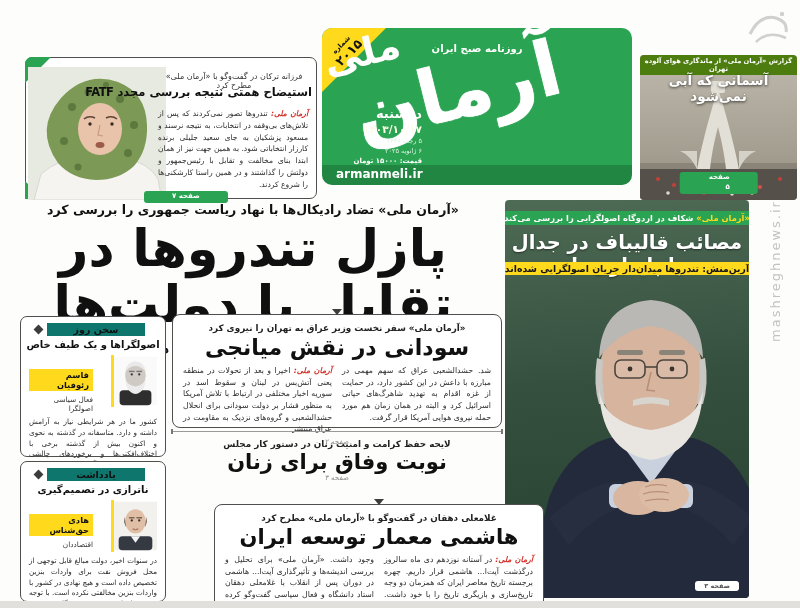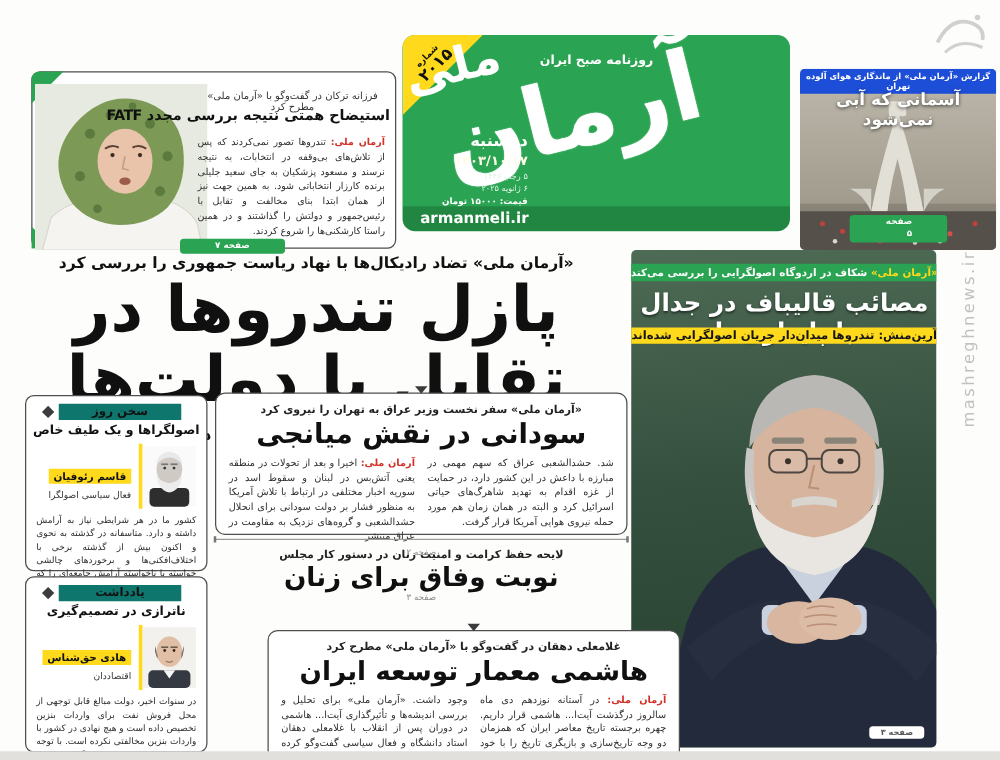--- a/index.html
+++ b/index.html
@@ -6,21 +6,21 @@
   html,body { background:#eceae7; }
   body { font-family:"DejaVu Sans", sans-serif; }
   .page { position:relative; width:800px; height:608px; background:#fdfdfc; overflow:hidden; margin:0 auto; direction:rtl; }
   .abs { position:absolute; }
 
   
   .nbox { border:1px solid #4f4f4f; border-radius:7px; background:#fff; }
   .kicker { font-weight:bold; color:#222; text-align:center; }
   .headline { font-weight:900; color:#101010; text-align:center; letter-spacing:-0.5px; }
   .bodytext { color:#2b2b2b; text-align:justify; }
-  .lead-red { color:#d23128; font-weight:bold; }
+  .lead-red { color:#d23128; font-weight:bold;font-style:italic; }
   .pageref-tiny { color:#8a8a8a; font-size:7px; text-align:center; }
   .pageref-red { color:#d23128; font-weight:bold; font-size:7.5px; }
   .badge-green { background:#2aa452; color:#fff; font-size:7px; font-weight:bold; padding:1px 28px; border-radius:3px; line-height:1.4; }
   .rule { border-top:1px solid #9a9a9a; }
   .diamond { width:7px; height:7px; background:#3c3c3c; transform:rotate(45deg); }
   .tri-down { width:0; height:0; border-left:5px solid transparent; border-right:5px solid transparent; border-top:6px solid #3c3c3c; }
 
   
   .masthead { left:322px; top:28px; width:310px; height:157px; background:#2aa452; border-radius:10px; overflow:hidden; }
   .issue-tri { position:absolute; left:0; top:0; width:64px; height:64px; background:#ffd91c; clip-path:polygon(0 0,100% 0,0 100%); }
@@ -43,21 +43,21 @@
   .fatf-corner2 { position:absolute; left:-1px; bottom:-1px; width:18px; height:18px; background:#2aa452; clip-path:polygon(0 0,0 100%,100% 100%); }
   .fatf-photo { position:absolute; left:2px; top:9px; width:138px; height:133px; }
   .fatf-kicker { position:absolute; right:8px; top:14px; width:148px; font-size:8px; font-weight:normal; color:#333; }
   .fatf-headline { position:absolute; right:4px; top:27px; width:156px; font-size:11.5px; white-space:nowrap; }
   .fatf-body { position:absolute; right:8px; top:50px; width:150px; font-size:7.6px; line-height:1.55; }
   .fatf-badge { position:absolute; left:118px; bottom:-5px; }
 
   
   .smog { left:640px; top:55px; width:157px; height:145px; border-radius:4px; overflow:hidden; }
   .smog svg { position:absolute; inset:0; }
-  .smog-kicker { position:absolute; top:0; left:0; width:100%; background:#1d4ed8; color:#fff; font-size:6.7px; font-weight:bold; text-align:center; padding:2px 1px; }
+  .smog-kicker { position:absolute; top:0; left:0; width:100%; background:#4d7c0f; color:#fff; font-size:6.7px; font-weight:bold; text-align:center; padding:2px 1px; }
   .smog-headline { position:absolute; top:17px; left:0; width:100%; text-align:center; color:#fff; font-size:13.5px; font-weight:900; text-shadow:0 1px 3px rgba(0,0,0,.7); }
   .smog-badge { position:absolute; bottom:6px; left:50%; transform:translateX(-50%); }
 
   
   .wm-vert { left:768px; top:62px; height:280px; writing-mode:vertical-rl; transform:rotate(180deg); font-size:13px; letter-spacing:2px; color:rgba(120,120,120,0.45); direction:ltr; }
   .wm-logo { left:742px; top:4px; width:54px; height:48px; opacity:.45; }
 
   
   .lead-story { left:6px; top:202px; width:494px; text-align:center; }
   .lead-kicker { font-size:12.5px; font-weight:900; color:#111; }
@@ -76,21 +76,21 @@
   .gh-photo { position:absolute; left:0; bottom:0; width:292px; height:310px; }
   .gh-badge { position:absolute; right:10px; bottom:7px; background:#fff; color:#555; font-size:6.5px; font-weight:bold; padding:1px 9px; border-radius:3px; }
 
   
   .sidebox { width:146px; border:1px solid #4f4f4f; border-radius:7px; background:#fff; }
   .sb1 { left:20px; top:316px; height:141px; }
   .sb2 { left:20px; top:461px; height:141px; }
   .sb-header { margin:6px 20px 0 26px; background:#0f766e; text-align:center; font-size:9.5px; font-weight:900; color:#111; padding:1px 0; position:relative; }
   .sb-header .diamond { position:absolute; left:-12px; top:3px; }
   .sb-title { text-align:center; font-size:10px; font-weight:900; color:#111; margin-top:3px; }
-  .sb-author { display:flex; flex-direction:row; margin:5px 8px 0 8px; align-items:flex-start; }
+  .sb-author { display:flex; flex-direction:row; margin:5px 8px 0 8px; align-items:flex-start;gap:12px; }
   .sb-portrait { width:46px; height:52px; border-left:3px solid #ffd91c; flex:0 0 auto; }
   .sb-meta { padding-right:6px; padding-top:14px; }
   .sb-name { display:inline-block; background:#ffd91c; color:#111; font-size:8.3px; font-weight:900; padding:1px 4px; }
   .sb-role { font-size:7.3px; color:#333; margin-top:3px; }
   .sb-body { margin:4px 8px 0 8px; font-size:7.2px; line-height:1.5; }
   .sb-ref { margin:1px 8px 0 0; }
 
   
   .midbox { left:172px; width:330px; border:1px solid #4f4f4f; border-radius:8px; background:#fff; }
   .soudani { top:314px; height:114px; }

